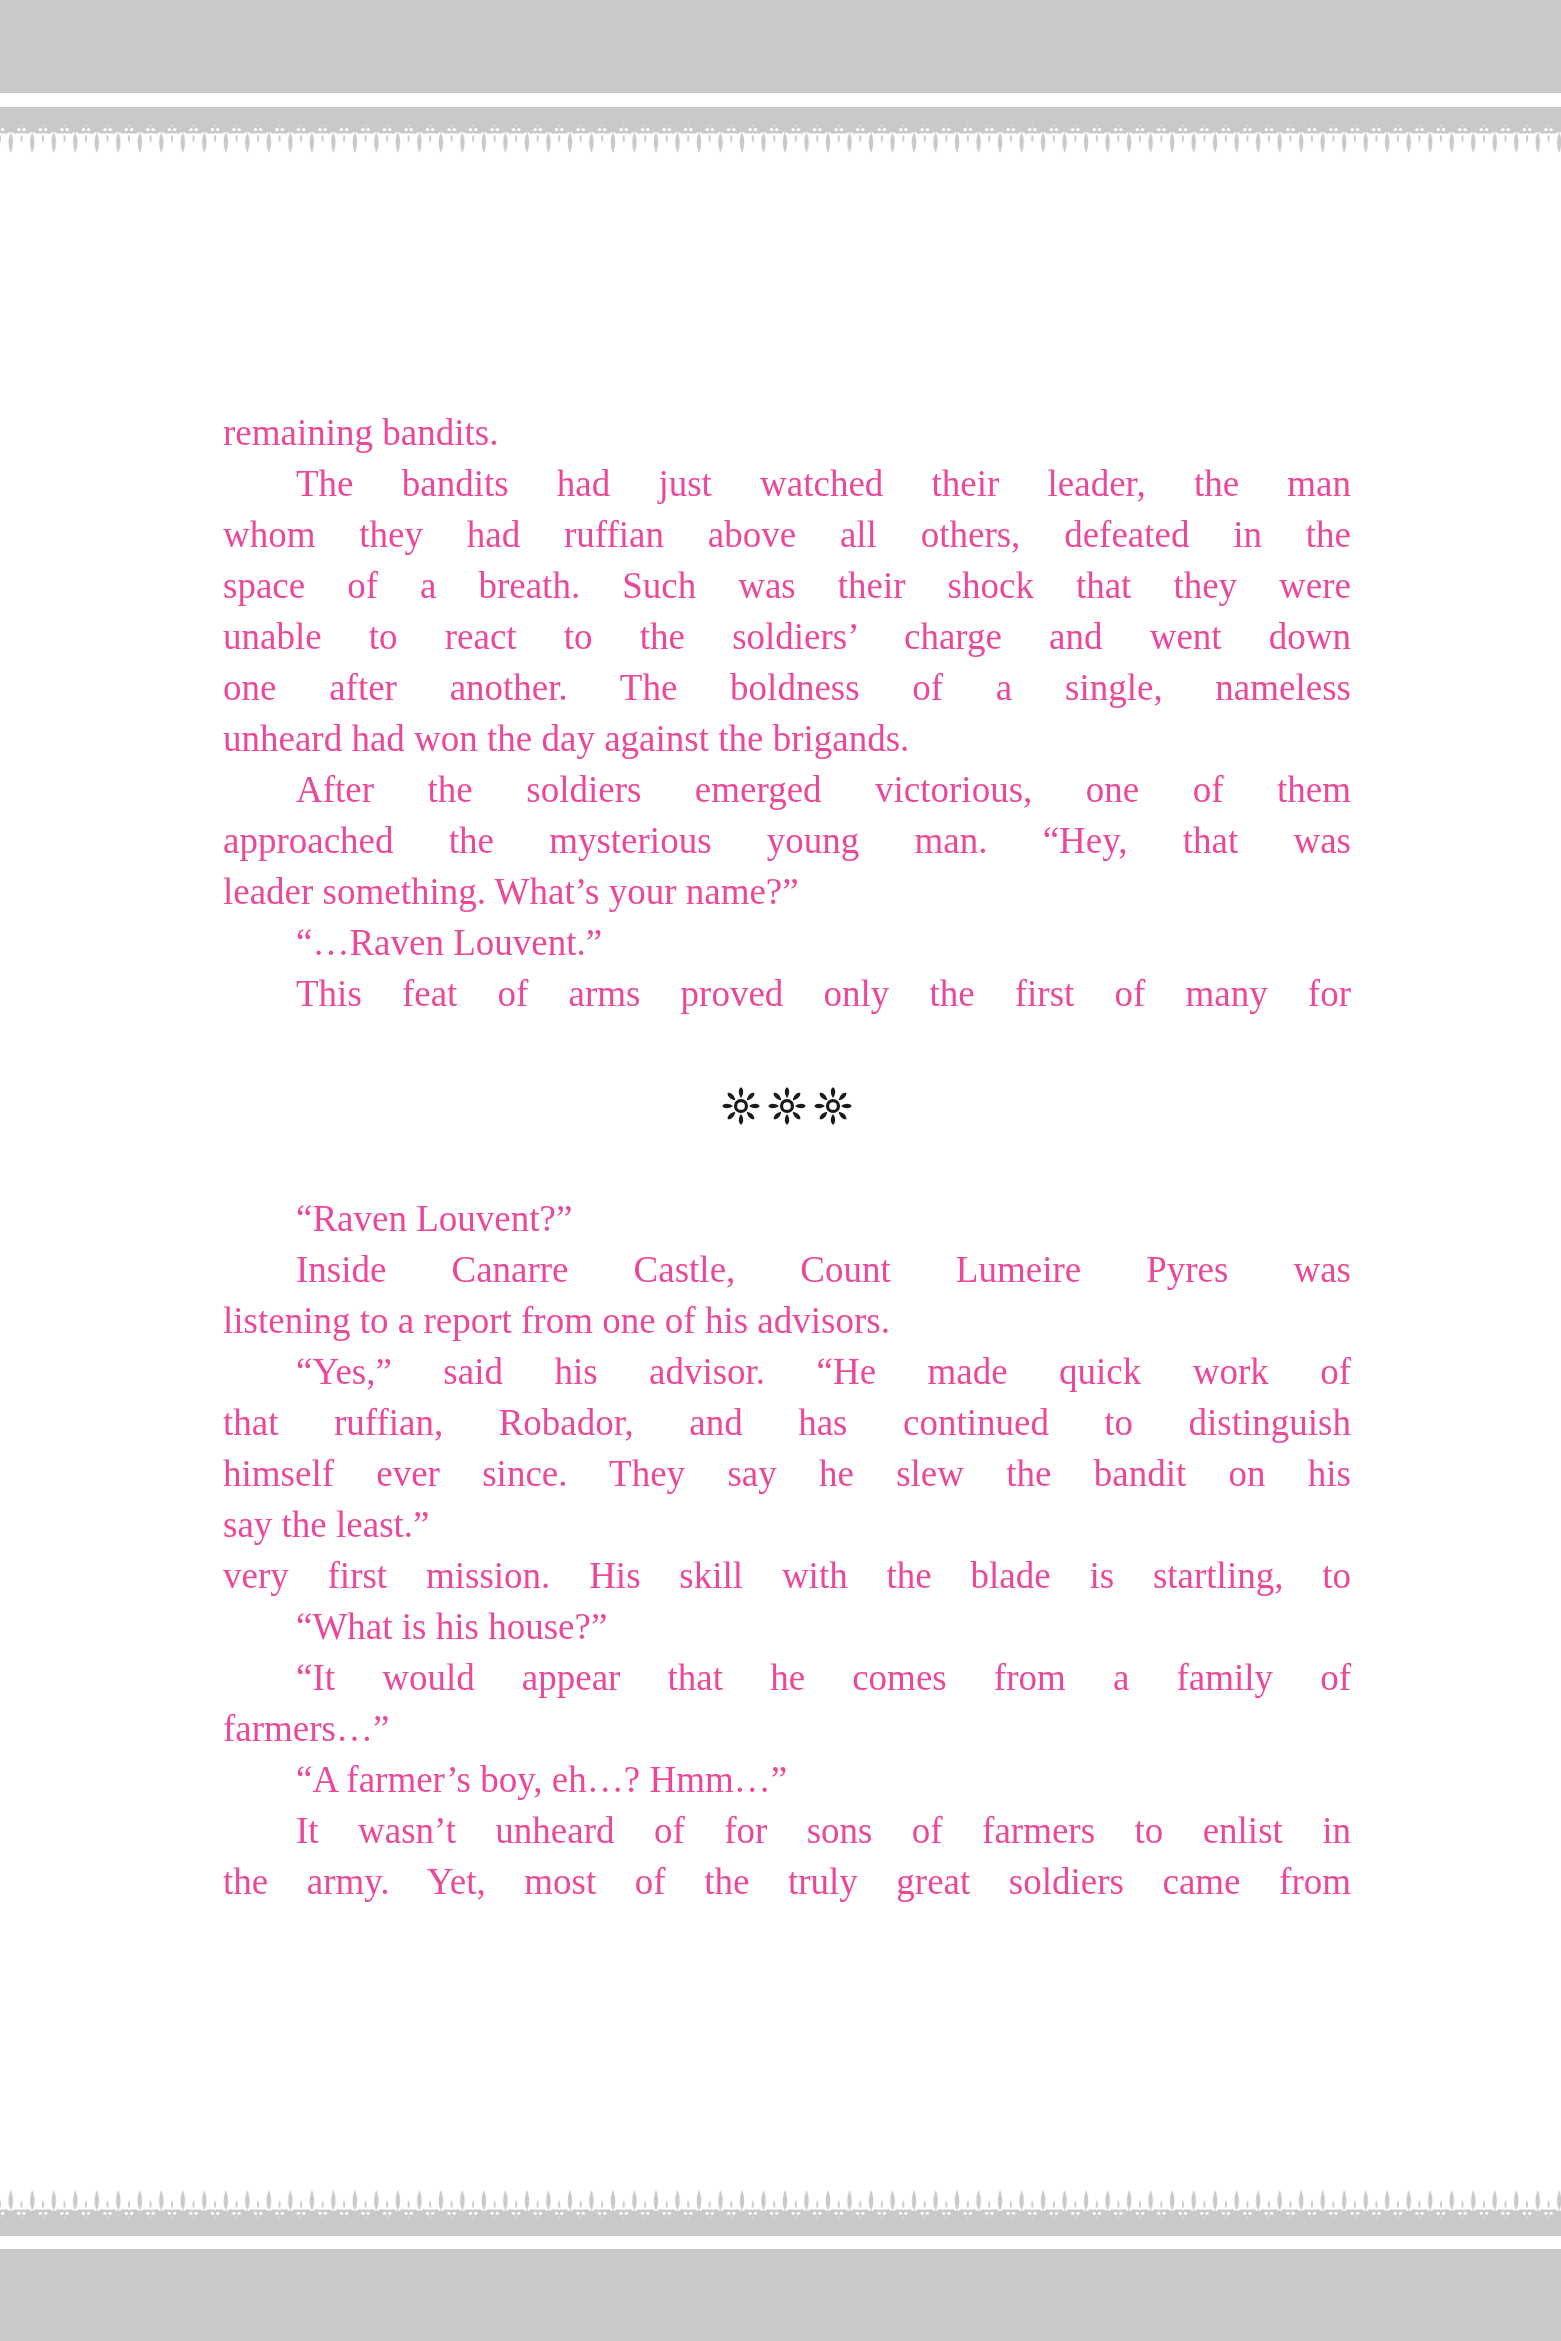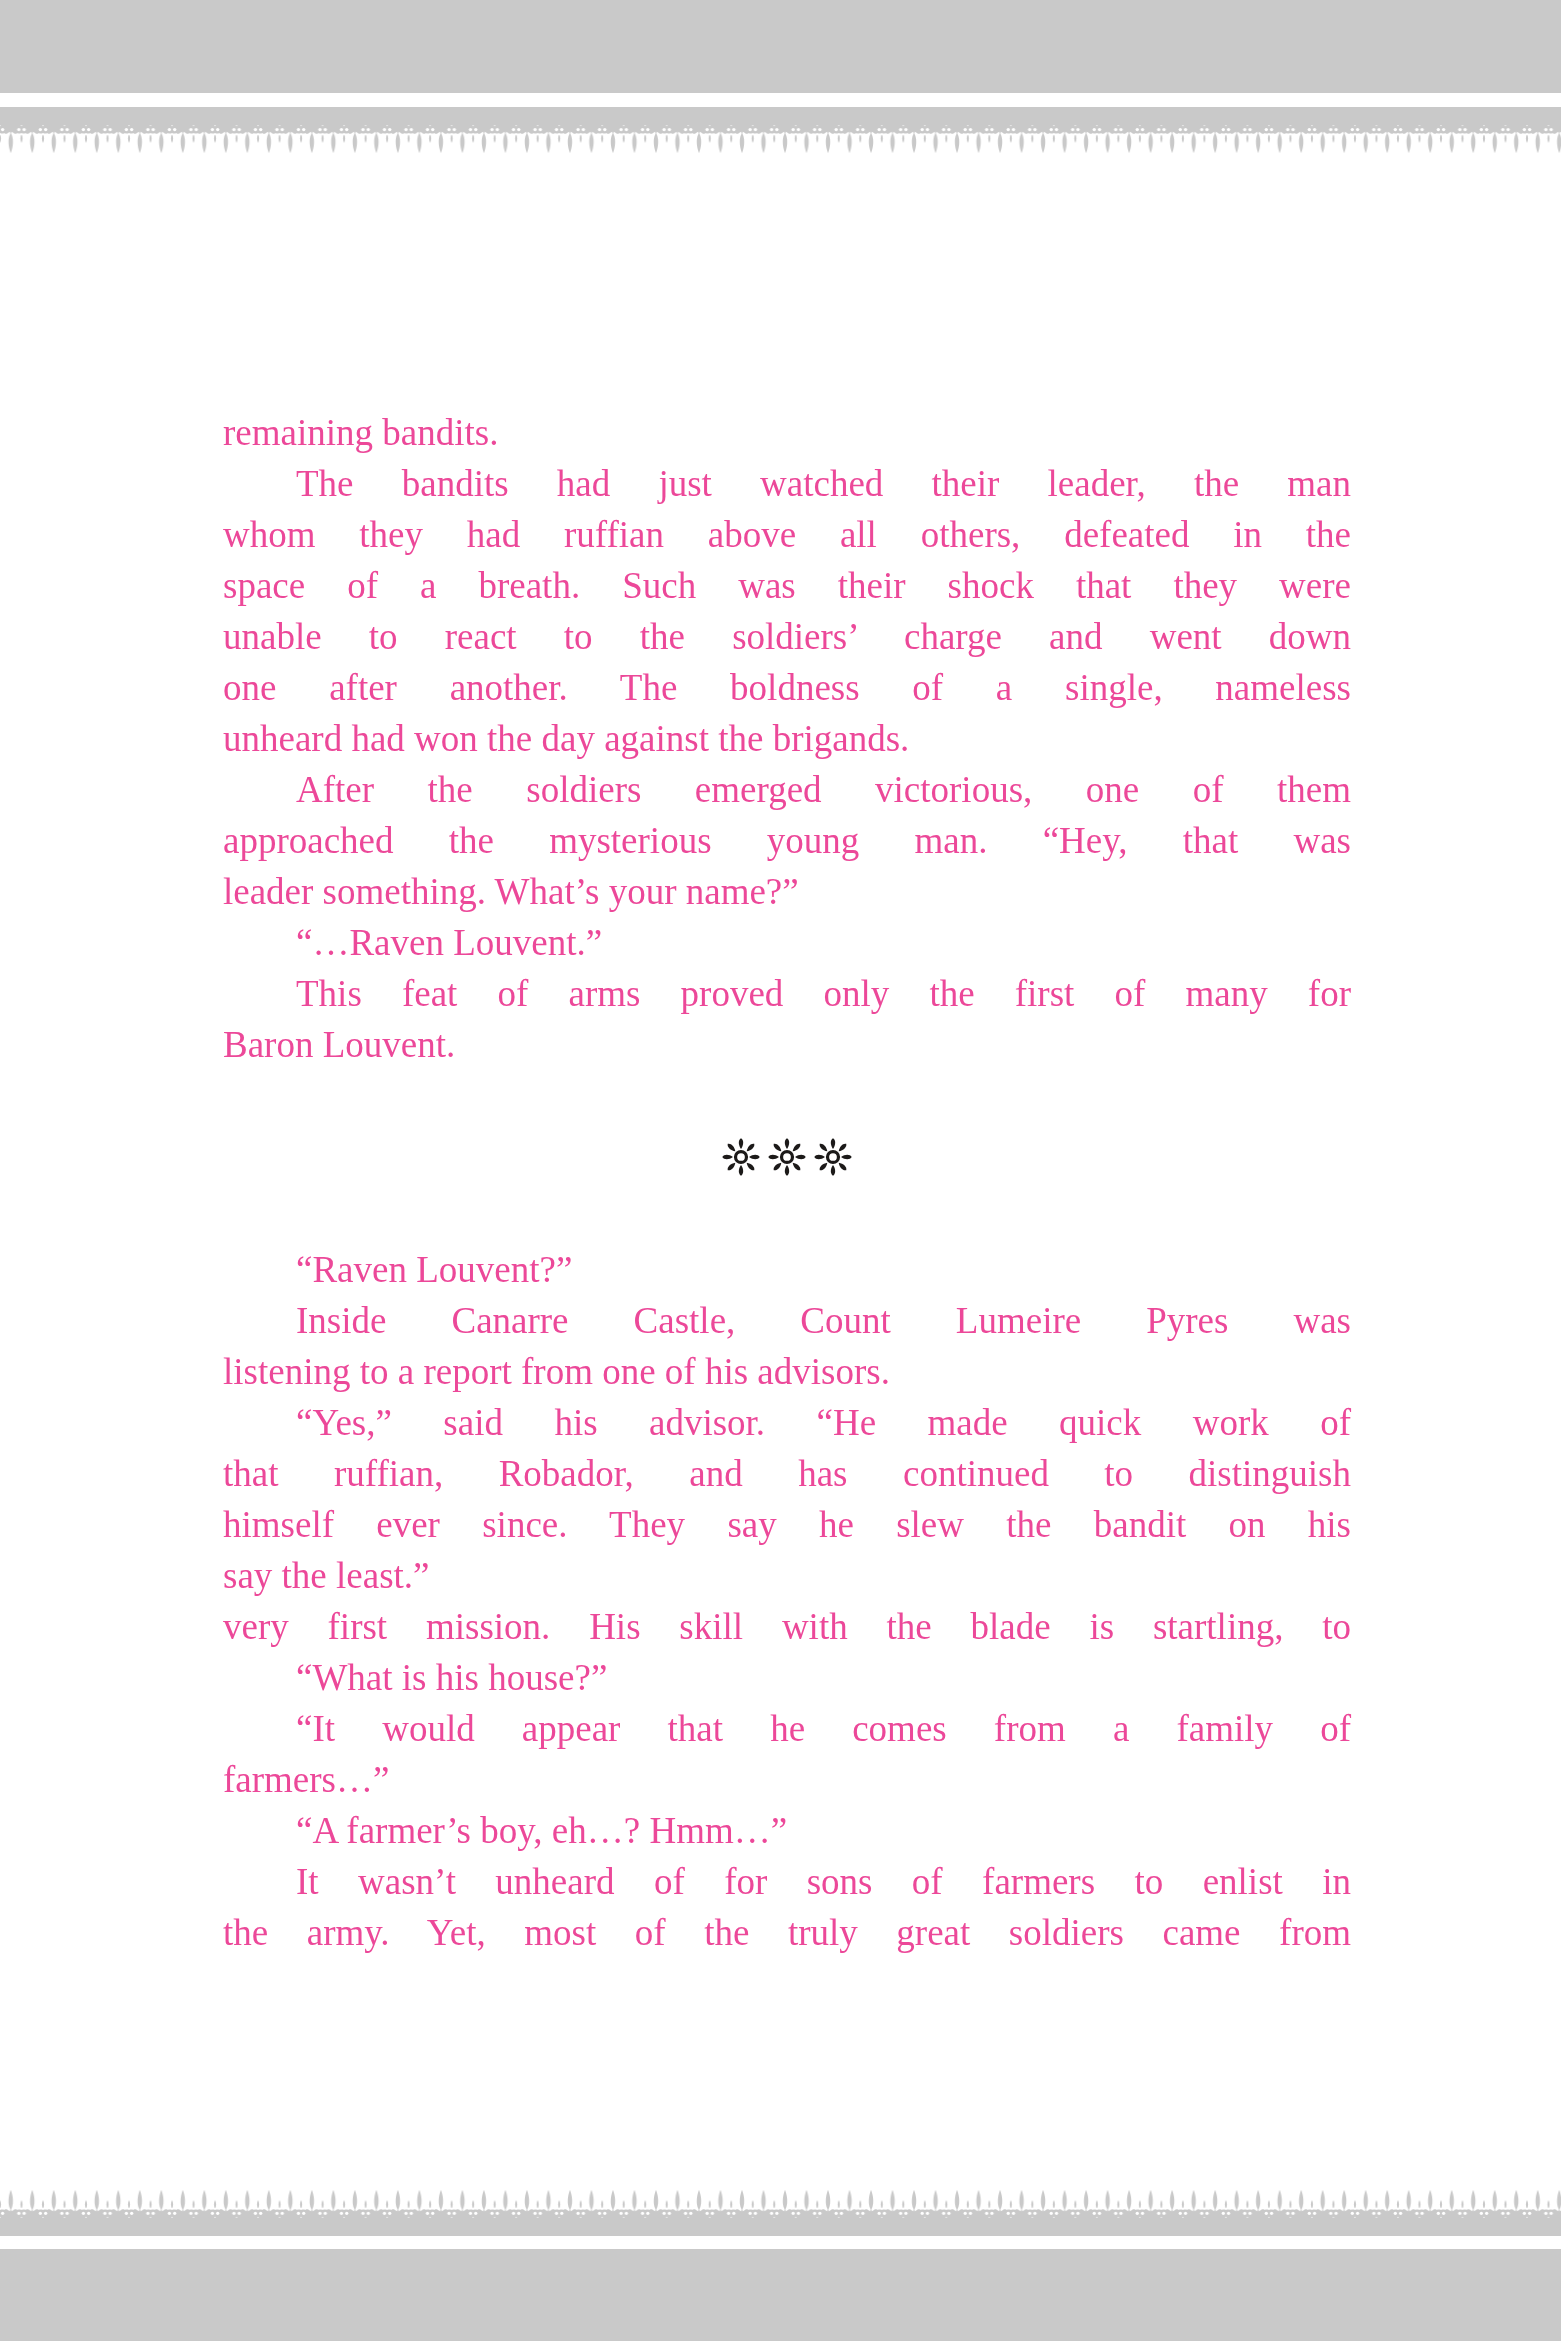--- a/index.html
+++ b/index.html
@@ -120,21 +120,20 @@
         <div class="para">
           <div class="line indent">After the soldiers emerged victorious, one of them</div>
           <div class="line">approached the mysterious young man. “Hey, that was</div>
           <div class="line end">leader something. What’s your name?”</div>
         </div>
         <div class="para">
           <div class="line indent end">“…Raven Louvent.”</div>
         </div>
         <div class="para">
           <div class="line indent">This feat of arms proved only the first of many for</div>
-          <div class="line end">Baron Louvent.</div>
         </div>
       </div>
 
     <div class="divider">
       <svg class="flower" viewBox="-31 -31 62 62">
           <use href="#flower-ornament"></use>
         </svg>
       <svg class="flower" viewBox="-31 -31 62 62">
           <use href="#flower-ornament"></use>
         </svg>

